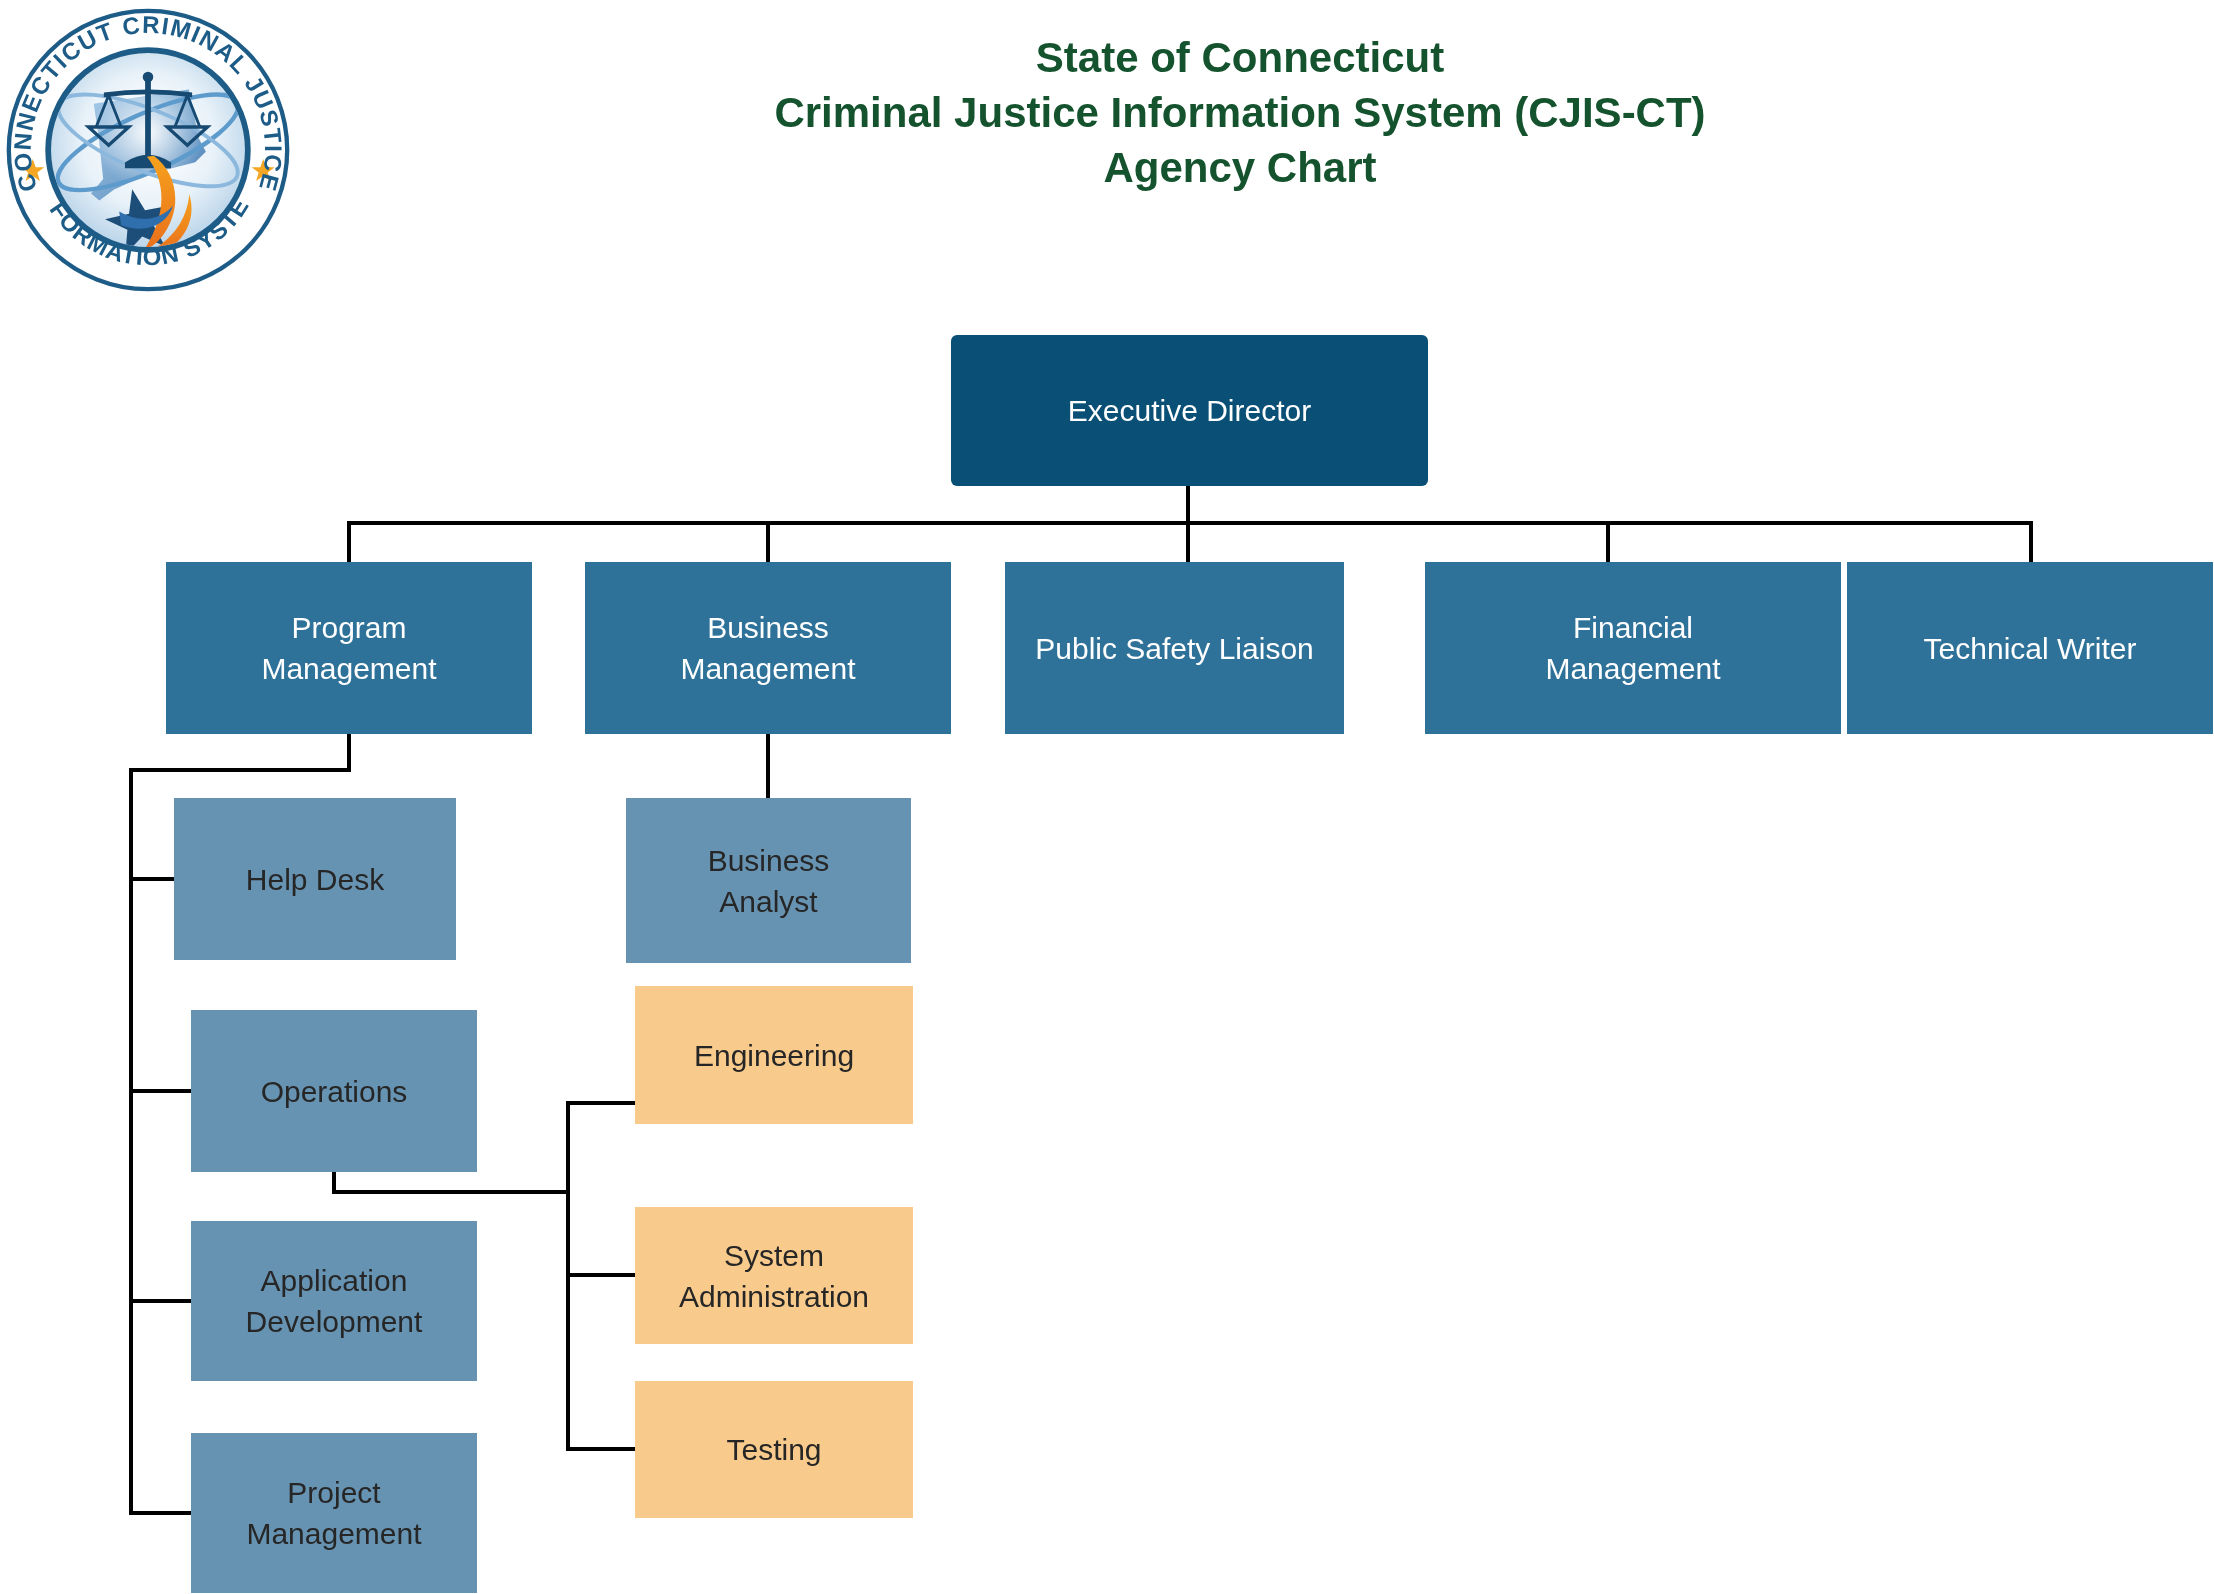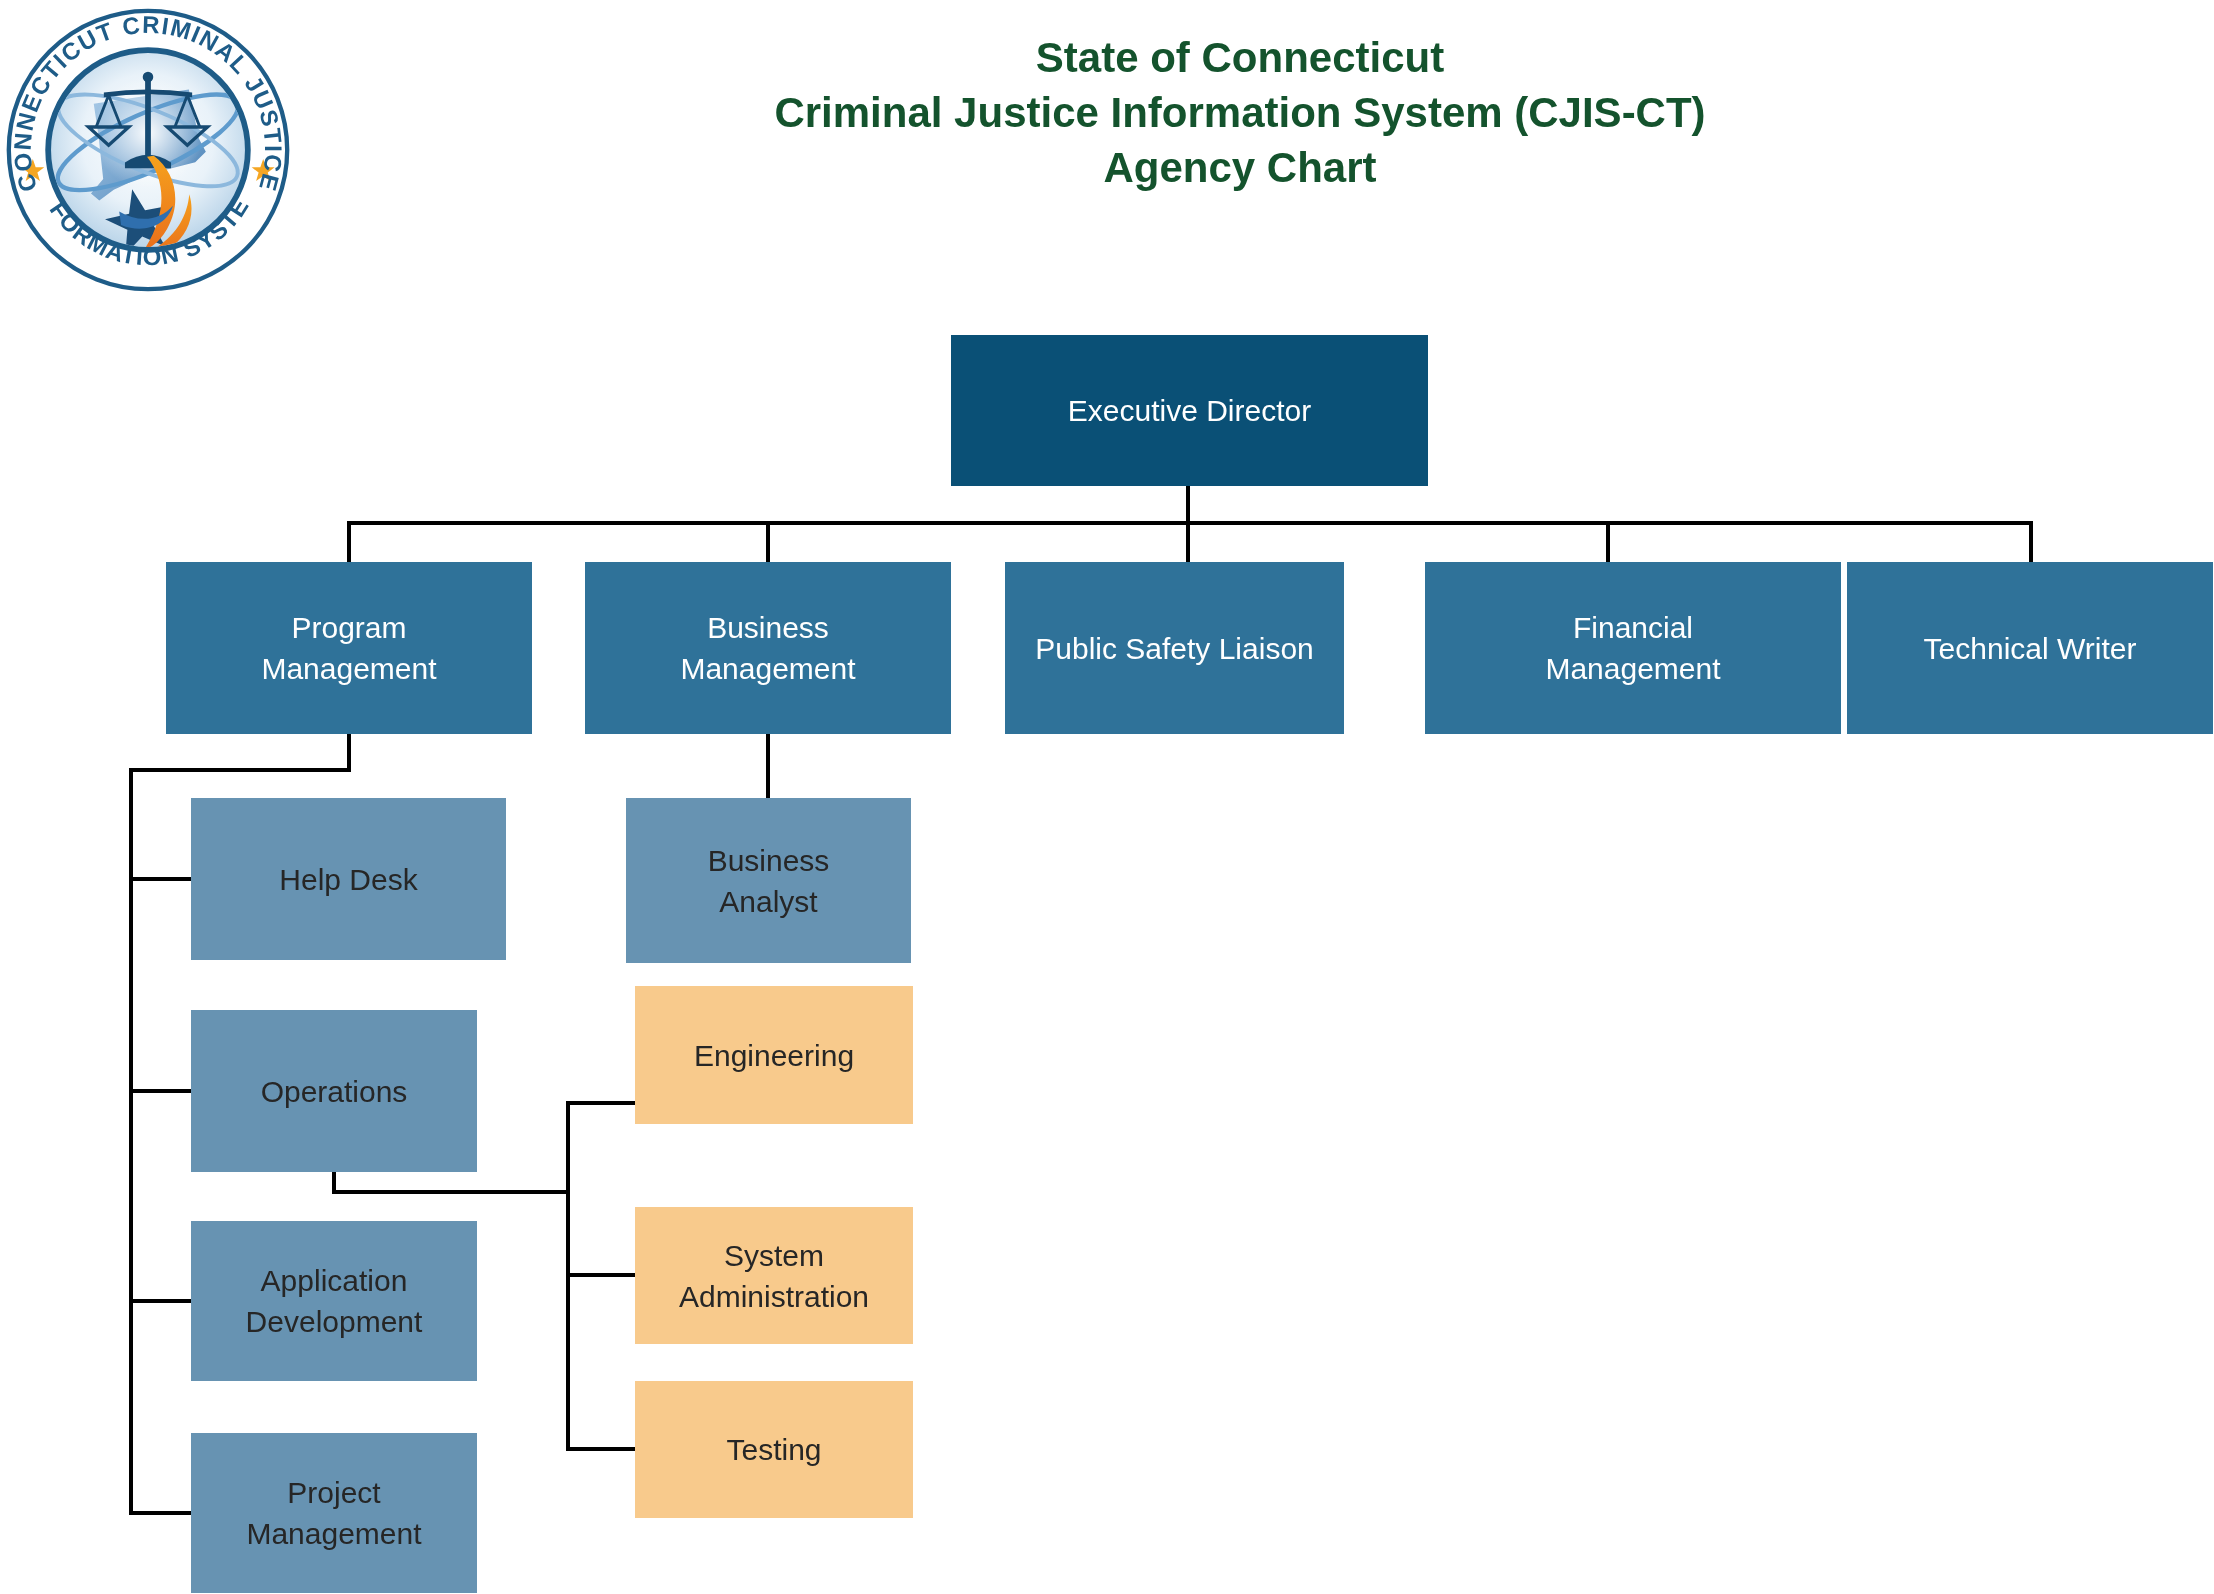--- a/index.html
+++ b/index.html
@@ -9,21 +9,21 @@
   }
   .page-title{
     position:absolute;left:507px;top:30px;width:1466px;
     text-align:center;color:#14532d;font-weight:bold;
     font-size:42px;line-height:55px;
   }
   .node{
     position:absolute;display:flex;align-items:center;justify-content:center;
     text-align:center;white-space:pre-line;font-size:30px;line-height:41px;
   }
-  .root-node{background:#0A5076;color:#ffffff;}
+  .root-node{background:#0A5076;color:#ffffff;border-radius:6px;}
   .lvl2-node{background:#2F7299;color:#ffffff;}
   .lvl3-node{background:#6793B2;color:#262626;}
   .accent-node{background:#F8CA8C;color:#262626;}
   .line{position:absolute;background:#000000;}
   .logo{position:absolute;left:4px;top:6px;width:288px;height:288px;}
 </style>
 </head>
 <body>
 
 <div class="stage">
@@ -141,21 +141,21 @@
     <span>Public Safety Liaison</span>
   </div>
   <div class="node lvl2-node" style="left:1425px;top:562px;width:416px;height:172px">
     <span>Financial
 Management</span>
   </div>
   <div class="node lvl2-node" style="left:1847px;top:562px;width:366px;height:172px">
     <span>Technical Writer</span>
   </div>
 
-  <div class="node lvl3-node" style="left:191px;top:798px;width:315px;height:162px">
+  <div class="node lvl3-node" style="left:174px;top:798px;width:282px;height:162px">
     <span>Help Desk</span>
   </div>
   <div class="node lvl3-node" style="left:191px;top:1010px;width:286px;height:162px">
     <span>Operations</span>
   </div>
   <div class="node lvl3-node" style="left:191px;top:1221px;width:286px;height:160px">
     <span>Application
 Development</span>
   </div>
   <div class="node lvl3-node" style="left:191px;top:1433px;width:286px;height:160px">

